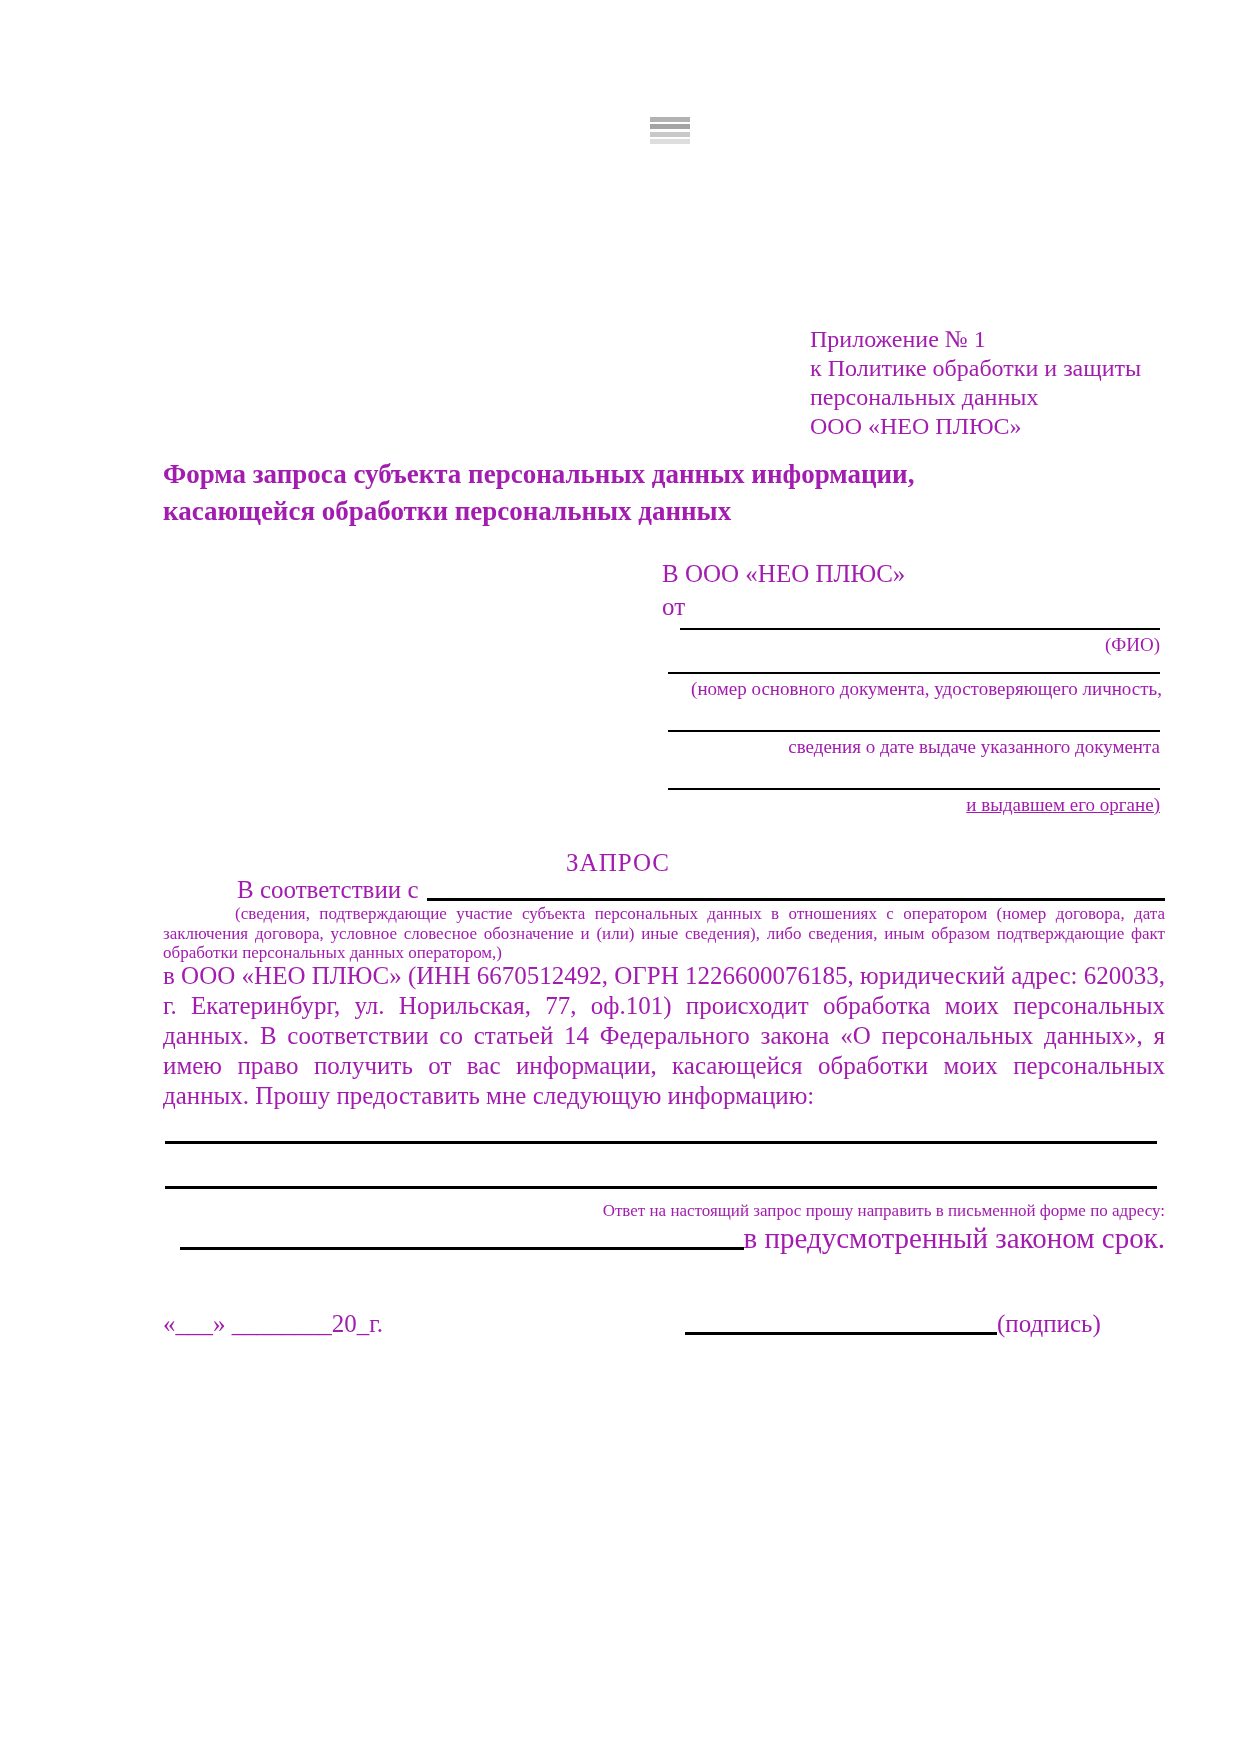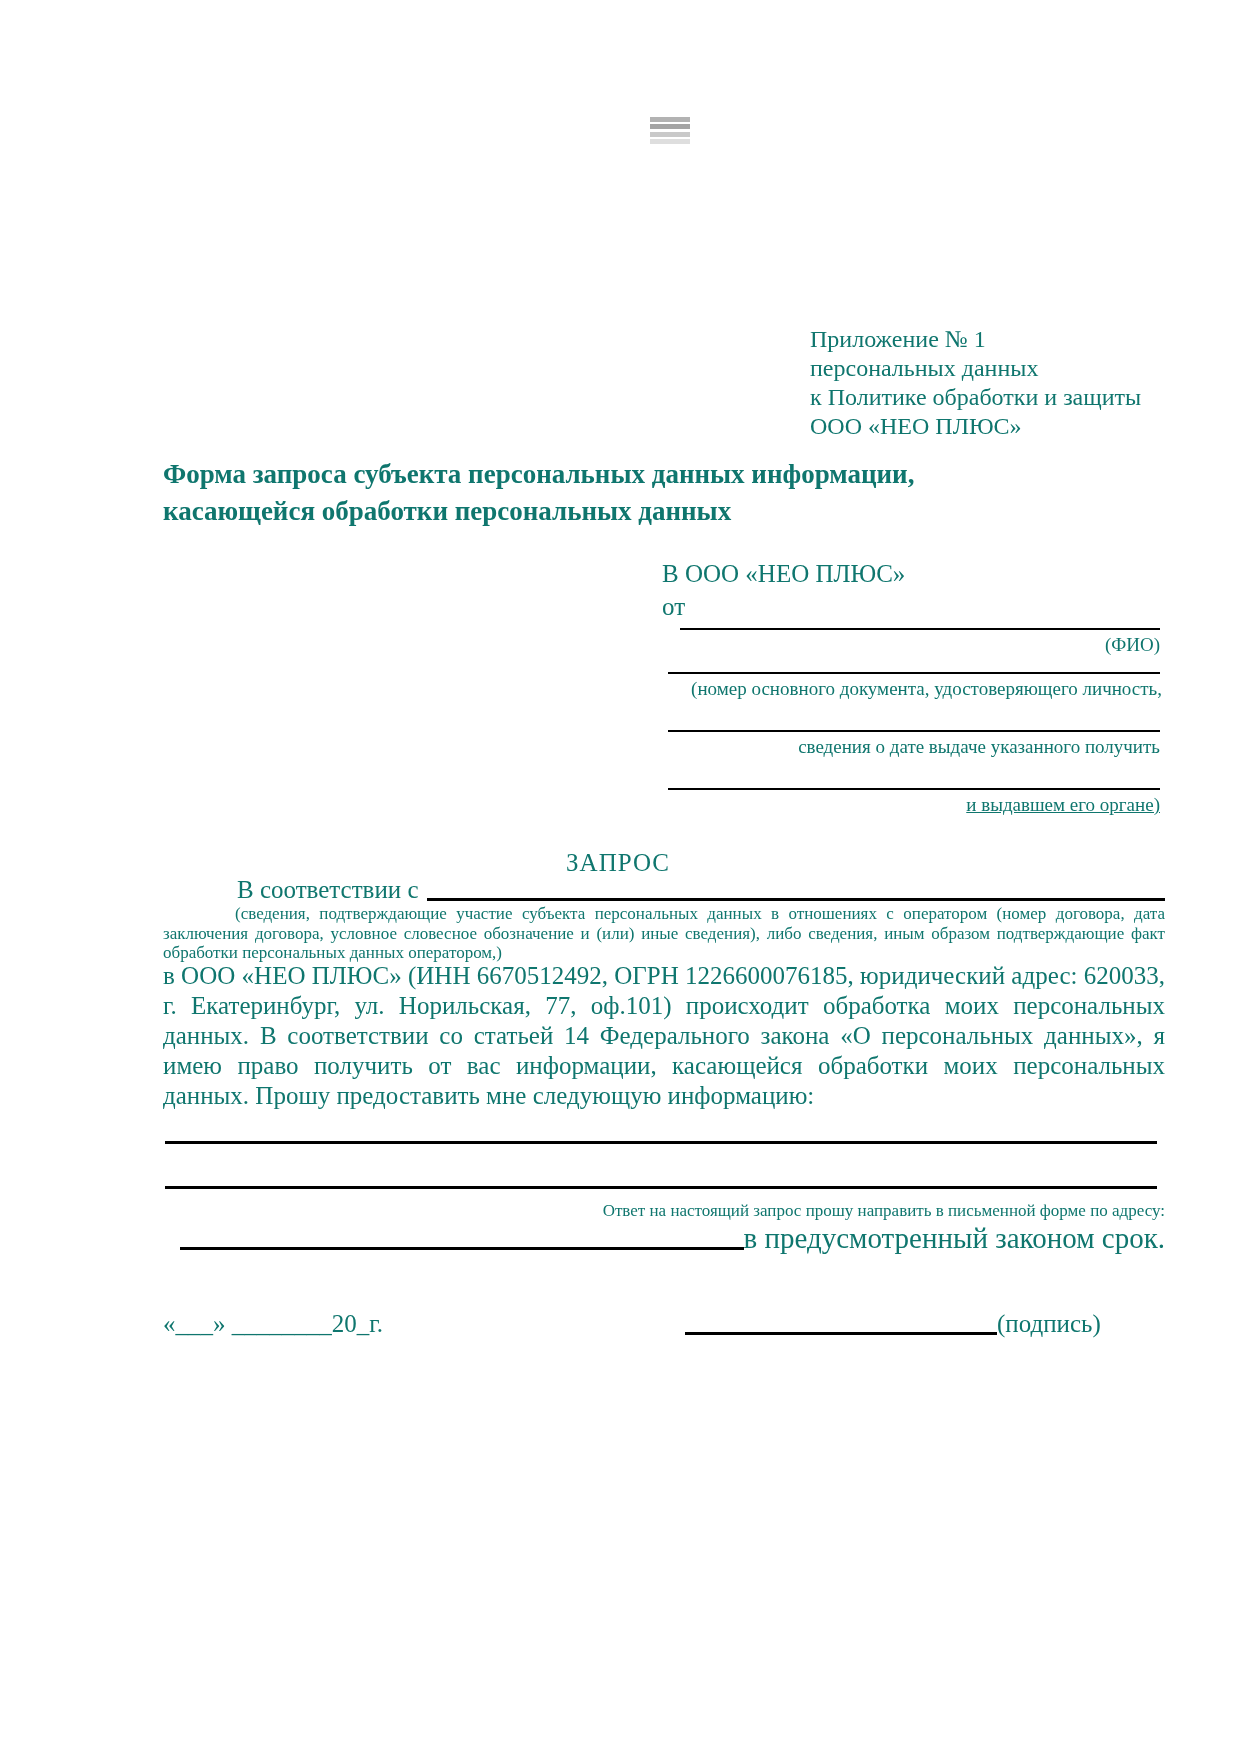--- a/index.html
+++ b/index.html
@@ -1,20 +1,20 @@
 <!DOCTYPE html>
 <html><head>
 <meta charset="utf-8">
 <style>
   html, body { margin:0; padding:0; background:#ffffff; }
   .page {
     position:relative;
     width:1242px; height:1755px;
     background:#ffffff;
-    color:#0f766e;
+    color:#a21caf;
     font-family:"Liberation Serif","DejaVu Serif",serif;
     overflow:hidden;
   }
   
   .logo {
     position:absolute; left:650px; top:117px; width:40px; height:27px;
     display:flex; flex-direction:column; justify-content:space-between;
   }
   .logo .stripe { height:5px; width:100%; }
 
@@ -99,41 +99,41 @@
 
   <div class="logo" id="logo">
       <div class="stripe" style="background: rgb(178, 178, 178);"></div>
       <div class="stripe" style="background: rgb(164, 164, 164);"></div>
       <div class="stripe" style="background: rgb(201, 201, 201);"></div>
       <div class="stripe" style="background: rgb(222, 222, 222);"></div>
     </div>
 
   <div class="header-right">
     <div>Приложение № 1</div>
+    <div>к Политике обработки и защиты</div>
     <div>персональных данных</div>
-    <div>к Политике обработки и защиты</div>
     <div>ООО «НЕО ПЛЮС»</div>
   </div>
 
   <div class="title">
     <div>Форма запроса субъекта персональных данных информации,</div>
     <div>касающейся обработки персональных данных</div>
   </div>
 
   <div class="addr-to">В ООО «НЕО ПЛЮС»</div>
   <div class="addr-from">от</div>
 
   <div class="fline fl1"></div>
   <div class="fcap fc1">(ФИО)</div>
 
   <div class="fline fl2"></div>
   <div class="fcap fc2">(номер основного документа, удостоверяющего личность,</div>
 
   <div class="fline fl3"></div>
-  <div class="fcap fc3">сведения о дате выдаче указанного получить</div>
+  <div class="fcap fc3">сведения о дате выдаче указанного документа</div>
 
   <div class="fline fl4"></div>
   <div class="fcap fc4">и выдавшем его органе)</div>
 
   <div class="request-heading">ЗАПРОС</div>
 
   <div class="accordance">
     <span class="text">В соответствии с</span>
     <span class="grow-fill"></span>
   </div>

